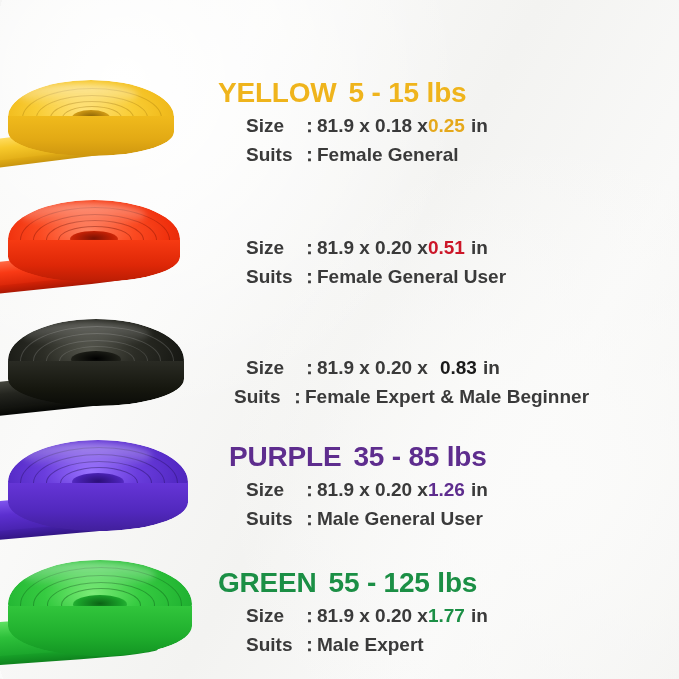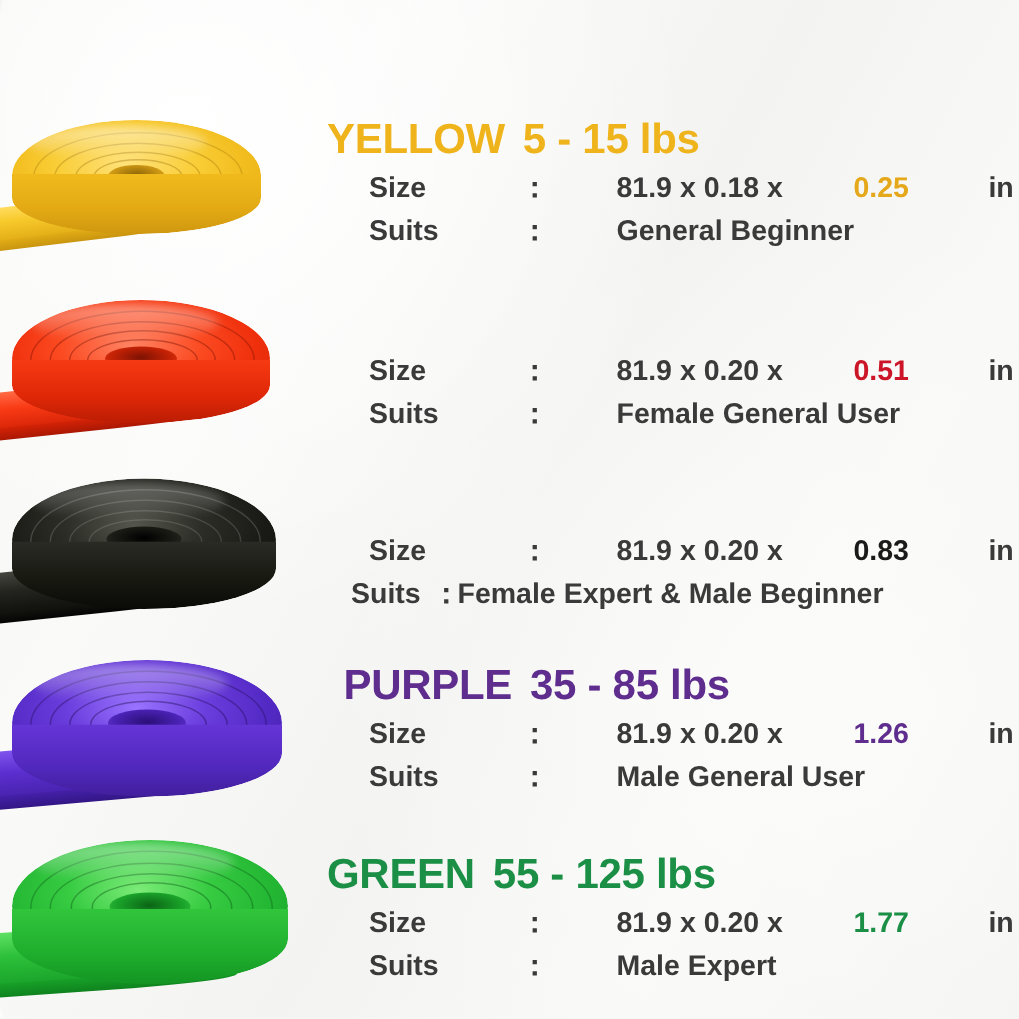--- a/index.html
+++ b/index.html
@@ -55,21 +55,21 @@
   .band-head .wt{margin-left:12px;}
   .spec{
     display:flex;align-items:baseline;white-space:nowrap;
     font-size:19px;font-weight:700;line-height:25px;color:#3a3a3a;
     font-family:"Liberation Sans",sans-serif;
   }
   .spec .lbl{display:inline-block;width:54px;}
   .spec .cln{display:inline-block;width:17px;text-align:center;}
   .spec .val{}
   .hl{font-weight:700;}
-  .indent{padding-left:28px;gap:47px;}
+  .indent{padding-left:28px;}
 
   
   .band{position:absolute;left:-46px;width:268px;}
   .coil{position:absolute;left:54px;border-radius:50%;overflow:hidden;}
   .coil .face{position:absolute;inset:0;border-radius:50%;}
   .ring{position:absolute;border-radius:50%;border-style:solid;}
   .tail{position:absolute;border-radius:0 40% 38% 0/0 50% 50% 0;}
   .tail-edge{position:absolute;border-radius:0 40% 38% 0/0 50% 50% 0;}
   .hole{position:absolute;border-radius:50%;}
   .gloss{position:absolute;border-radius:50%;pointer-events:none;}
@@ -108,21 +108,21 @@
       <div class="spec indent" style="position:absolute;left:12px;top:41px;">
         <span class="lbl">Size</span>
         <span class="cln">：</span>
         <span class="val">81.9 x 0.18 x </span>
         <span class="hl" style="color:#e5a81a;">0.25</span>
         <span style="margin-left:6px;">in</span>
       </div>
       <div class="spec indent" style="position:absolute;left:12px;top:70px;">
         <span class="lbl">Suits</span>
         <span class="cln">：</span>
-        <span class="val">General Beginner</span>
+        <span class="val">Female General</span>
       </div>
     </div>
   </div>
 
   <div class="row" style="top:194px;height:120px;">
     <div class="row-img">
       <div class="band" style="top:0;height:120px;">
         <div class="tail" style="left:0;top:62px;width:202px;height:27px;background:linear-gradient(180deg,#ff6a45 0%,#f93a15 42%,#d32206 100%);transform:rotate(-6deg);"></div>
         <div class="tail-edge" style="left:0;top:86px;width:198px;height:8px;background:linear-gradient(180deg,#d32206 0%,#ab1804 100%);transform:rotate(-6deg);"></div>
         <div class="coil" style="top:6px;width:172px;height:78px;">
@@ -172,21 +172,21 @@
         <div class="coil" style="top:47px;width:176px;height:45px;border-radius:0 0 50% 50%/0 0 60% 60%;overflow:hidden;">
           <div class="face" style="border-radius:0 0 50% 50%/0 0 60% 60%;background:linear-gradient(180deg,#2a2b24 0%,#16170f 60%,#0a0b07 100%);"></div>
         </div>
       </div>
     </div>
     <div class="row-txt">
       <div class="spec indent" style="position:absolute;left:12px;top:41px;">
         <span class="lbl">Size</span>
         <span class="cln">：</span>
         <span class="val">81.9 x 0.20 x </span>
-        <span class="hl" style="color:#1a1a1a;">0.83</span>
+        <span class="hl" style="color:#1a1a1a;margin-left:12px;">0.83</span>
         <span style="margin-left:6px;">in</span>
       </div>
       <div class="spec" style="position:absolute;left:28px;top:70px;">
         <span class="lbl">Suits</span>
         <span class="cln">：</span>
         <span class="val">Female Expert &amp; Male Beginner</span>
       </div>
     </div>
   </div>
 

